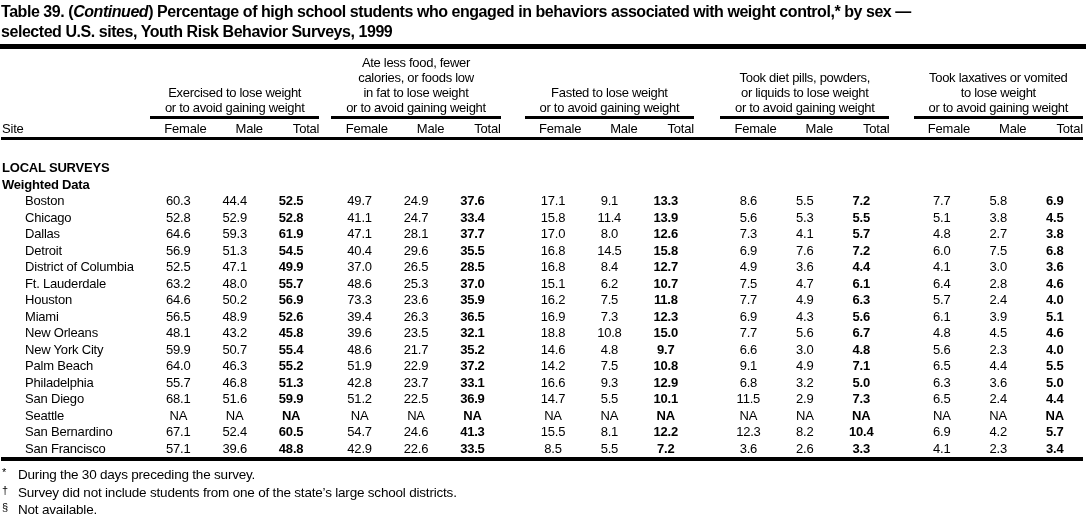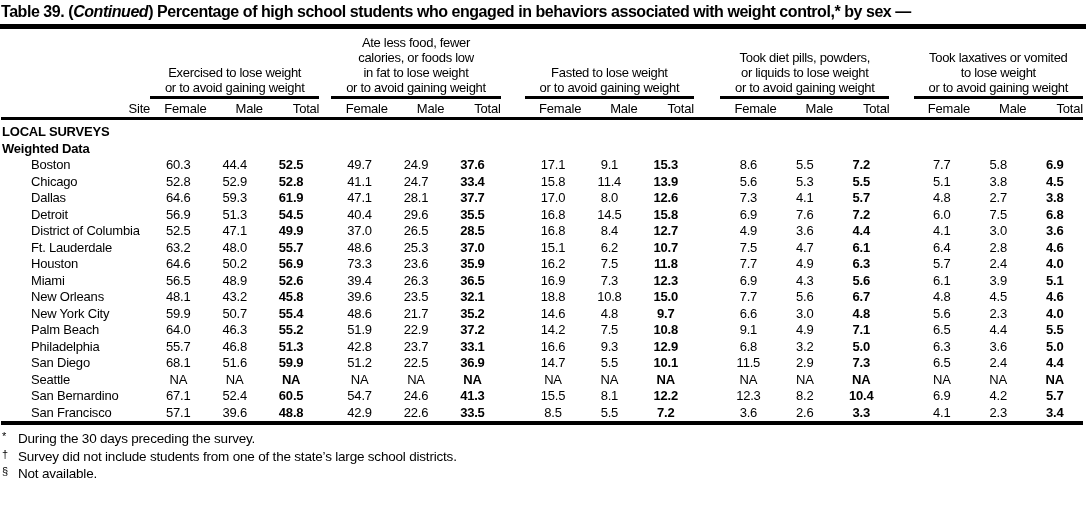--- a/index.html
+++ b/index.html
@@ -29,40 +29,41 @@
   .ghead {
     text-align: center; line-height: 15px; letter-spacing: -0.3px;
     border-bottom: 3px solid #000; padding: 6px 0 1px 0;
   }
   .gl { display: block; }
   tr.subrow th {
     border-bottom: 3px solid #000; height: 21px;
     text-align: right; letter-spacing: -0.2px;
     vertical-align: bottom; padding-bottom: 1px;
   }
-  tr.subrow th.site-h { text-align: right; padding-left: 1px; }
+  tr.subrow th.site-h { text-align: left; padding-left: 1px; }
   tbody td { height: 16.5px; line-height: 16.5px; letter-spacing: -0.2px; white-space: nowrap; }
-  td.site { text-align: left; padding-left: 30px; }
+  td.site { text-align: left; padding-left: 24px; }
   td.val { text-align: center; }
   td.total { font-weight: bold; }
   td.section-label { font-weight: bold; text-align: left; padding-left: 1px; letter-spacing: -0.2px; }
-  tr.section-0 td { padding-top: 4px; }
+  tr.section-0 td { padding-top: 20px; }
   tr.section-2 td { padding-top: 9px; }
   
   .footnotes { padding: 4px 0 0 2px; font-size: 13.5px; line-height: 15.5px; letter-spacing: -0.2px; }
   .fline { white-space: nowrap; }
   .fsym { display: inline-block; width: 16px; font-size: 11px; vertical-align: 3px; }
 </style>
 </head>
 <body>
 
 <div class="page">
 
   <div class="title-block">
     <div class="title-line"><span>Table 39. (</span><span class="cont">Continued</span><span>) Percentage of high school students who engaged in behaviors associated with weight control,* by sex —</span></div>
+    <div class="title-line">selected U.S. sites, Youth Risk Behavior Surveys, 1999</div>
   </div>
 
   <table>
     <colgroup>
       <col style="width:148px">
       <col style="width:56px">
         <col style="width:56px">
         <col style="width:56px">
         <col style="width:12px">
       <col style="width:56px">
@@ -148,21 +149,21 @@
           <td class="val">60.3</td>
           <td class="val">44.4</td>
           <td class="val total">52.5</td>
           <td></td>
           <td class="val">49.7</td>
           <td class="val">24.9</td>
           <td class="val total">37.6</td>
           <td></td>
           <td class="val">17.1</td>
           <td class="val">9.1</td>
-          <td class="val total">15.3</td>
+          <td class="val total">13.3</td>
           <td></td>
           <td class="val">8.6</td>
           <td class="val">5.5</td>
           <td class="val total">7.2</td>
           <td></td>
           <td class="val">7.7</td>
           <td class="val">5.8</td>
           <td class="val total">6.9</td>
         </tr>
         <tr>

